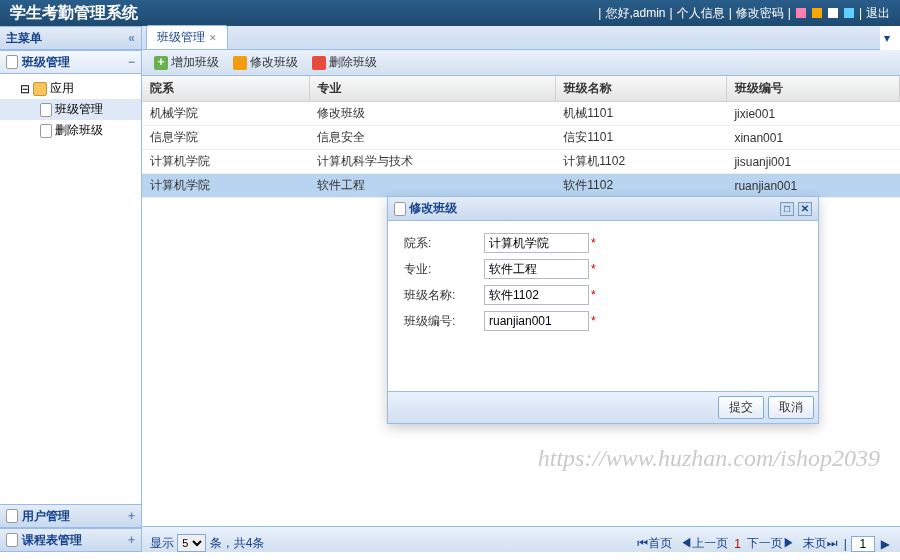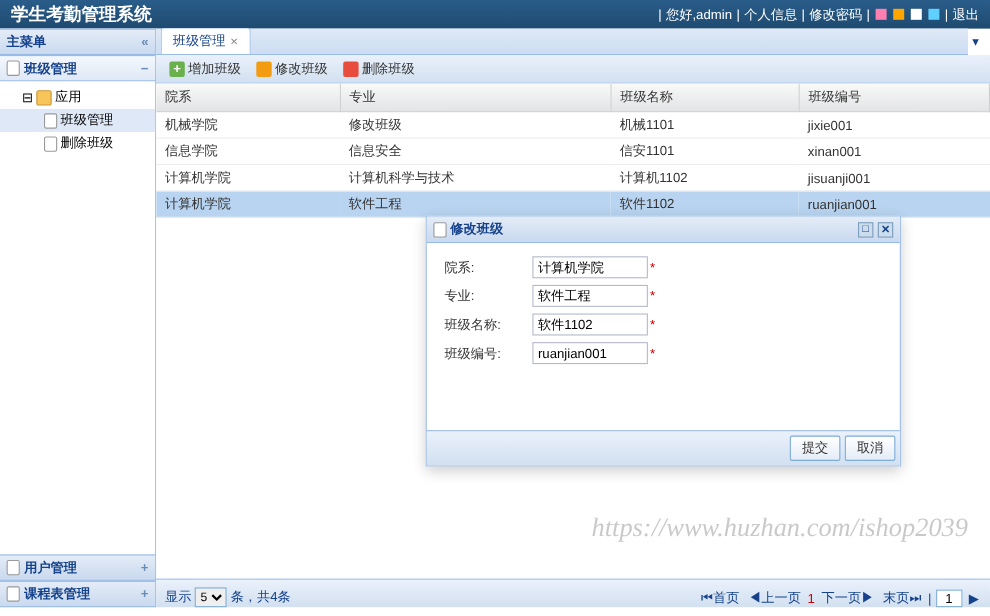--- a/index.html
+++ b/index.html
@@ -18,21 +18,21 @@
 .tree-item.sub{padding-left:40px}
 .content{flex:1;display:flex;flex-direction:column;position:relative}
 .tabs{height:24px;background:linear-gradient(180deg,#dfe8f6 0%,#cdddf3 100%);border-bottom:1px solid #99bbe8;display:flex;align-items:flex-end;padding-left:4px;gap:2px}
 .tab{background:#fff;border:1px solid #99bbe8;border-bottom:none;padding:3px 10px;border-radius:3px 3px 0 0;display:flex;align-items:center;gap:4px;cursor:pointer;color:#15428b}
 .tab .x{font-size:9px;color:#888}
 .tab.inactive{background:#dfe8f6}
 .toolbar{height:26px;background:linear-gradient(180deg,#eaf1fb 0%,#d2e0f0 100%);border-bottom:1px solid #99bbe8;display:flex;align-items:center;padding:0 6px;gap:2px}
 .tb-btn{display:flex;align-items:center;gap:3px;padding:2px 6px;cursor:pointer;color:#333;border-radius:2px}
 .grid{flex:1;background:#fff;overflow:auto}
 .grid table{width:100%;border-collapse:collapse}
-.grid th{background:linear-gradient(180deg,#f9f9f9 0%,#e3e4e6 100%);border-bottom:1px solid #d0d0d0;border-right:1px solid #d0d0d0;padding:4px 8px;text-align:left;font-weight:normal;color:#333}
+.grid th{background:linear-gradient(180deg,#f9f9f9 0%,#e3e4e6 100%);border-bottom:1px solid #d0d0d0;border-right:1px solid #d0d0d0;padding:4px 8px;text-align:left;font-weight:bold;color:#333}
 .grid td{padding:3px 8px;border-bottom:1px solid #ededed;color:#333}
 .grid tr.sel td{background:#b8d4f0}
 .status-bar{height:26px;background:linear-gradient(180deg,#eaf1fb 0%,#d2e0f0 100%);border-top:1px solid #99bbe8;display:flex;align-items:flex-end;justify-content:space-between;padding:0 8px;color:#15428b}
 .paging{display:flex;align-items:center;gap:4px}
 .pg-btn{cursor:pointer;padding:0 2px;color:#15428b}
 .pg-input{width:24px;height:16px;border:1px solid #7eadd9;text-align:center}
 .sel-sm{height:18px;border:1px solid #7eadd9;font-size:11px}
 .dropdown-arrow{cursor:pointer;color:#15428b;padding:0 4px}
 .content-top{display:flex;align-items:center;height:24px}
 .content-top .dropdown-arrow{margin-left:auto;margin-right:6px}
@@ -49,21 +49,21 @@
 .dlg-foot{background:linear-gradient(180deg,#eaf1fb 0%,#d2e0f0 100%);border-top:1px solid #99bbe8;padding:4px;display:flex;justify-content:flex-end;gap:4px}
 .btn{border:1px solid #7eadd9;background:linear-gradient(180deg,#fff 0%,#e4ecf7 100%);padding:2px 10px;cursor:pointer;border-radius:2px;color:#333}
 .ico{width:14px;height:14px;display:inline-block;border-radius:2px}
 .ico-folder{background:#f7c55a;border:1px solid #c9953a}
 .ico-page{background:#fff;border:1px solid #999;width:12px;height:14px}
 .ico-home{background:#f7c55a;border:1px solid #c9953a;border-radius:2px 2px 0 0}
 .ico-add{background:#6ab04c;color:#fff;text-align:center;line-height:12px;font-weight:bold}
 .ico-edit{background:#f39c12}
 .ico-del{background:#e74c3c}
 .collapse{cursor:pointer;font-weight:bold;color:#6a8bb5}
-.watermark{position:absolute;right:20px;bottom:58px;font-size:24px;font-style:italic;color:rgba(100,100,100,.35);pointer-events:none;font-family:serif}
+.watermark{position:absolute;right:20px;bottom:80px;font-size:24px;font-style:italic;color:rgba(100,100,100,.35);pointer-events:none;font-family:serif}
 </style>
 </head>
 <body>
 
 <div class="header">
   <div class="header-title">学生考勤管理系统</div>
   <div class="header-links">
     <span>|</span>
     <span>您好,admin</span>
     <span>|</span>

